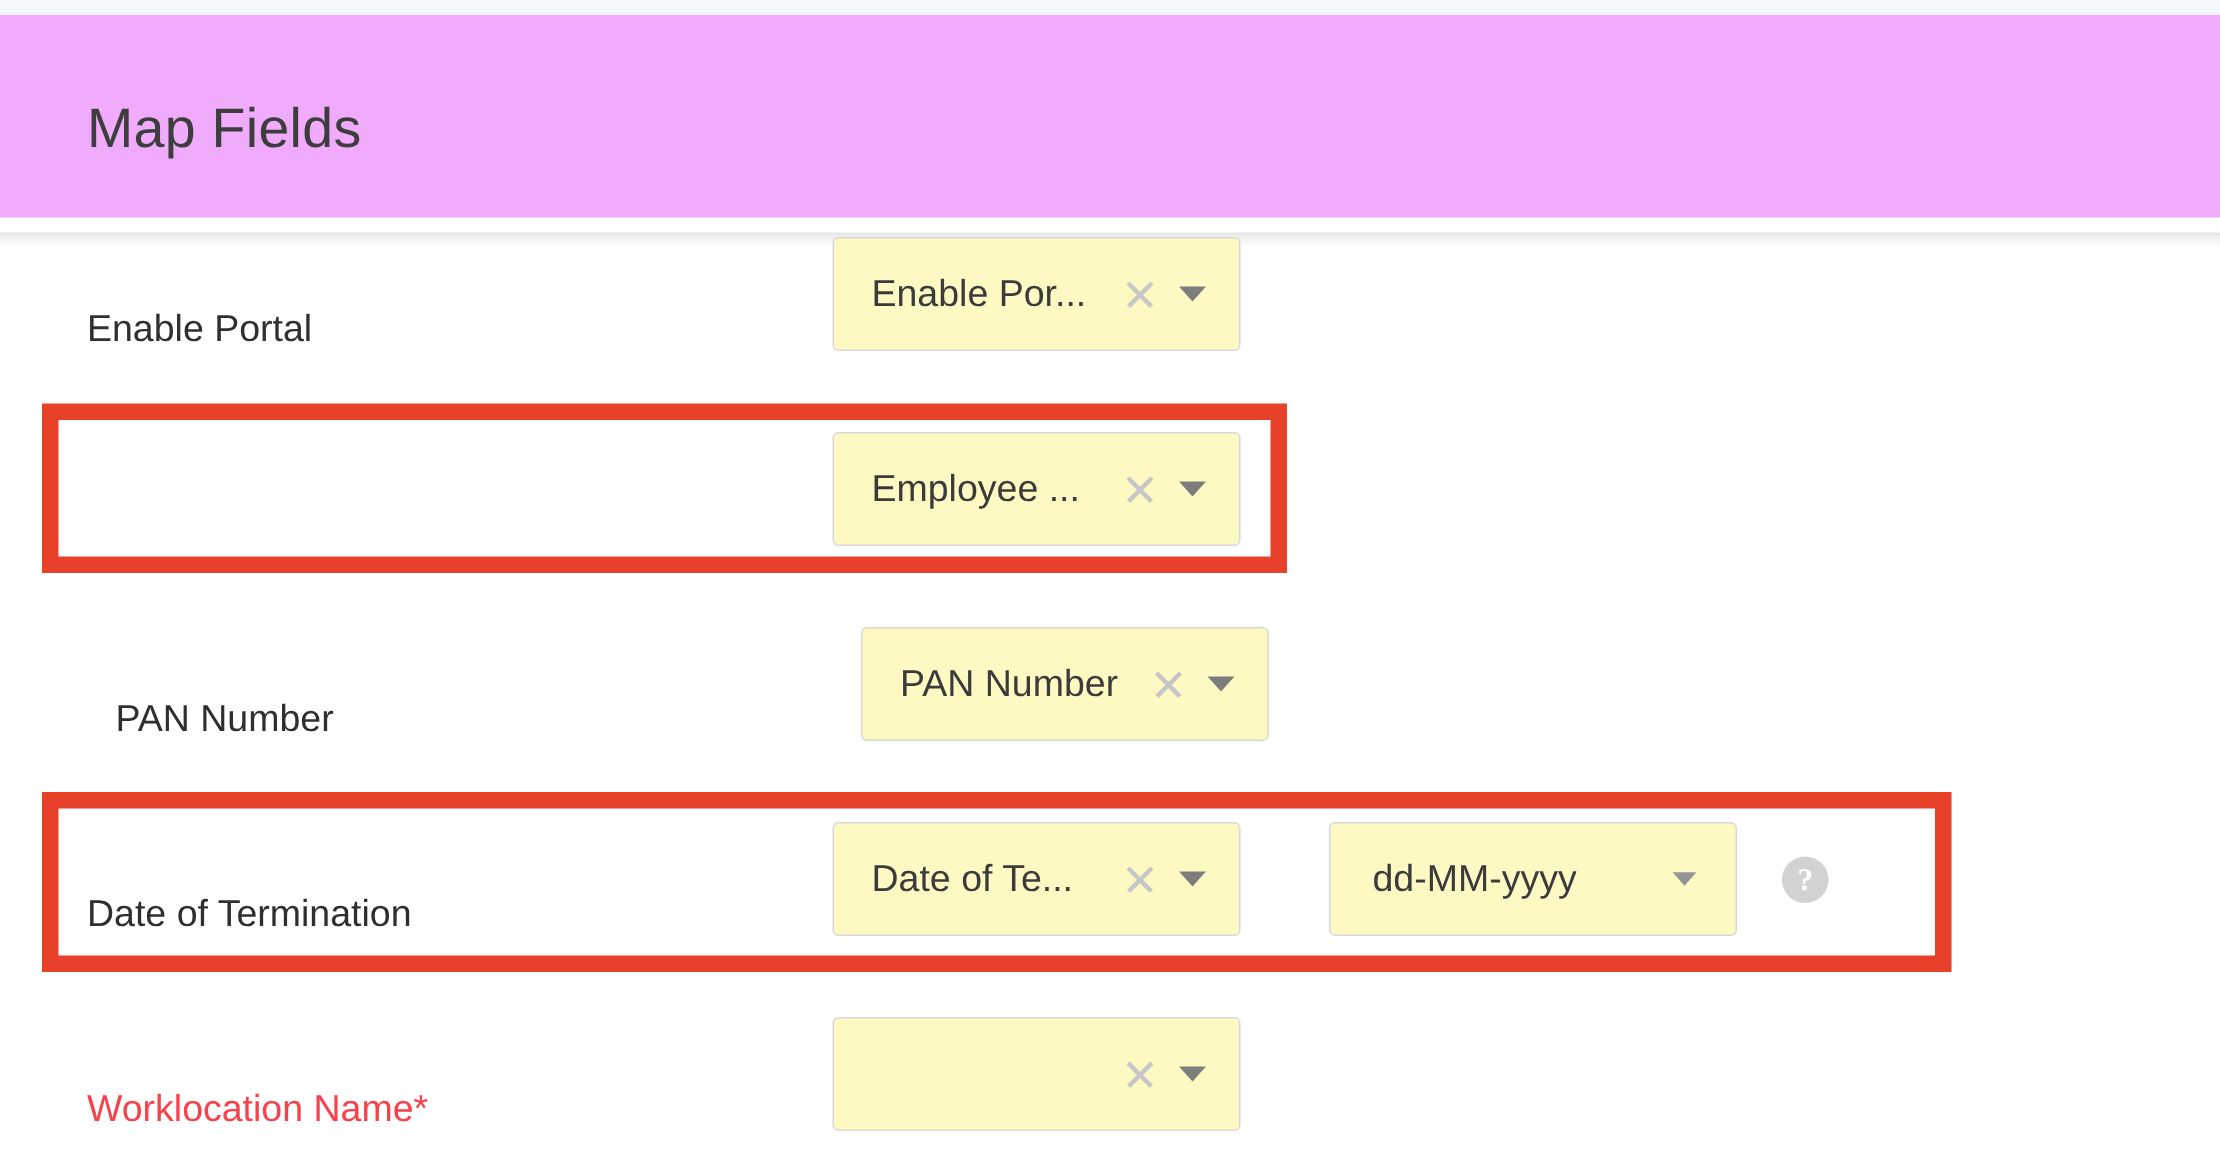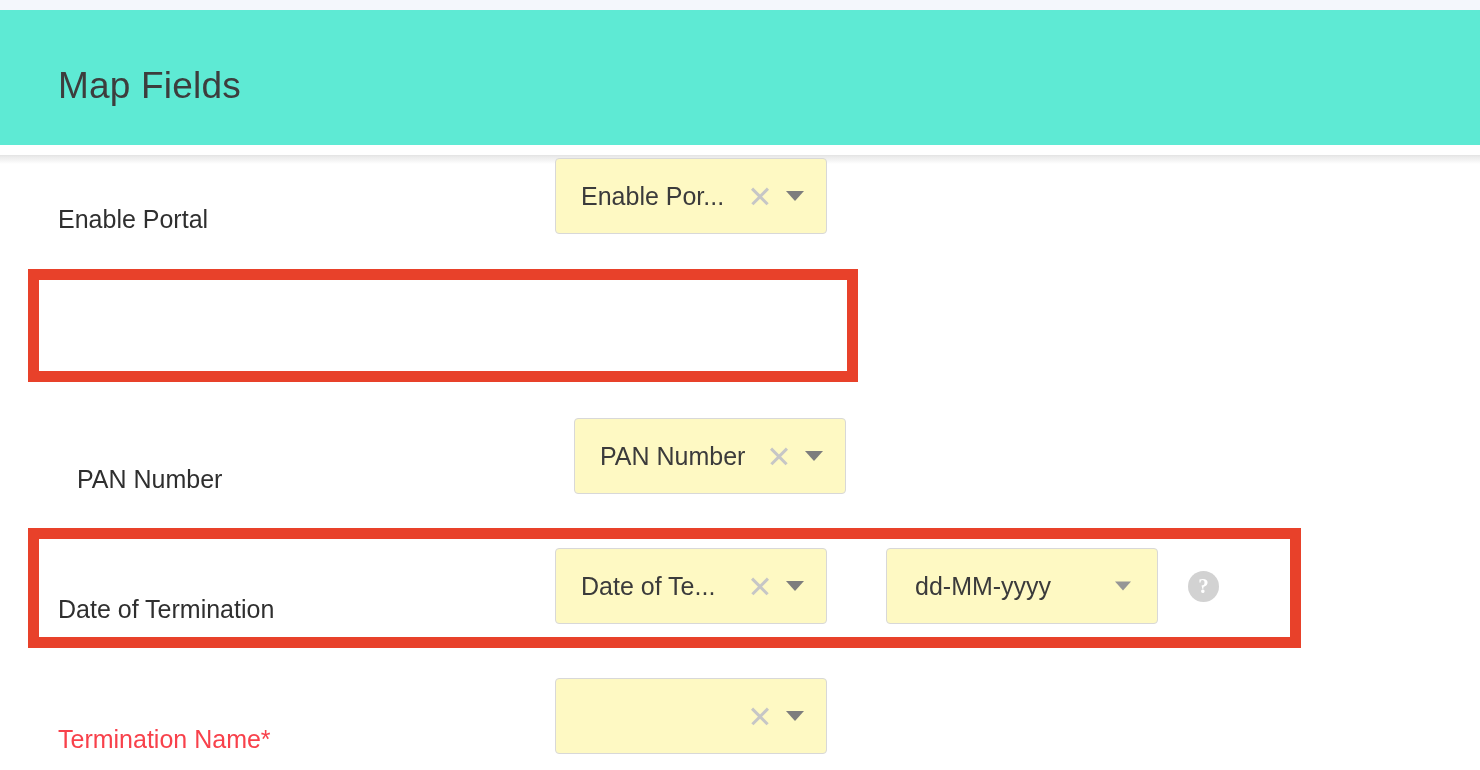--- a/index.html
+++ b/index.html
@@ -33,21 +33,21 @@
     background: #f4f7fc;
   }
 
   
   .header {
     position: absolute;
     left: 0;
     top: 10px;
     width: 1480px;
     height: 135px;
-    background: #5eead4;
+    background: #f0abfc;
   }
   .page-title {
     position: absolute;
     left: 58px;
     top: 52px;
     font-size: 37px;
     font-weight: 400;
     color: #3d3d3d;
     letter-spacing: 0.2px;
     line-height: 48px;
@@ -219,20 +219,25 @@
   <div class="rows" id="rows-container">
       <div class="form-row" style="top: 0px;">
         <div class="row-label">Enable Portal</div>
         <div class="select-box select-field">
           <span class="select-value">Enable Por...</span>
           <span class="clear-icon"></span>
           <span class="caret-icon"></span>
         </div>
       </div>
       <div class="form-row" style="top: 130px;">
+        <div class="select-box select-field">
+          <span class="select-value">Employee ...</span>
+          <span class="clear-icon"></span>
+          <span class="caret-icon"></span>
+        </div>
       </div>
       <div class="form-row" style="top: 260px; margin-left: 19px;">
         <div class="row-label">PAN Number</div>
         <div class="select-box select-field">
           <span class="select-value">PAN Number</span>
           <span class="clear-icon"></span>
           <span class="caret-icon"></span>
         </div>
       </div>
       <div class="form-row" style="top: 390px;">
@@ -242,21 +247,21 @@
           <span class="caret-icon"></span>
         </div>
         <div class="select-box select-field">
           <span class="select-value">Date of Te...</span>
           <span class="clear-icon"></span>
           <span class="caret-icon"></span>
         </div>
         <div class="help-icon">?</div>
       </div>
       <div class="form-row" style="top: 520px;">
-        <div class="row-label required">Termination Name*</div>
+        <div class="row-label required">Worklocation Name*</div>
         <div class="select-box select-field">
           <span class="clear-icon"></span>
           <span class="caret-icon"></span>
         </div>
       </div>
     </div>
 
 <div class="highlight-box highlight-employee-status"></div>
     <div class="highlight-box highlight-date-of-termination"></div>
   </div>

